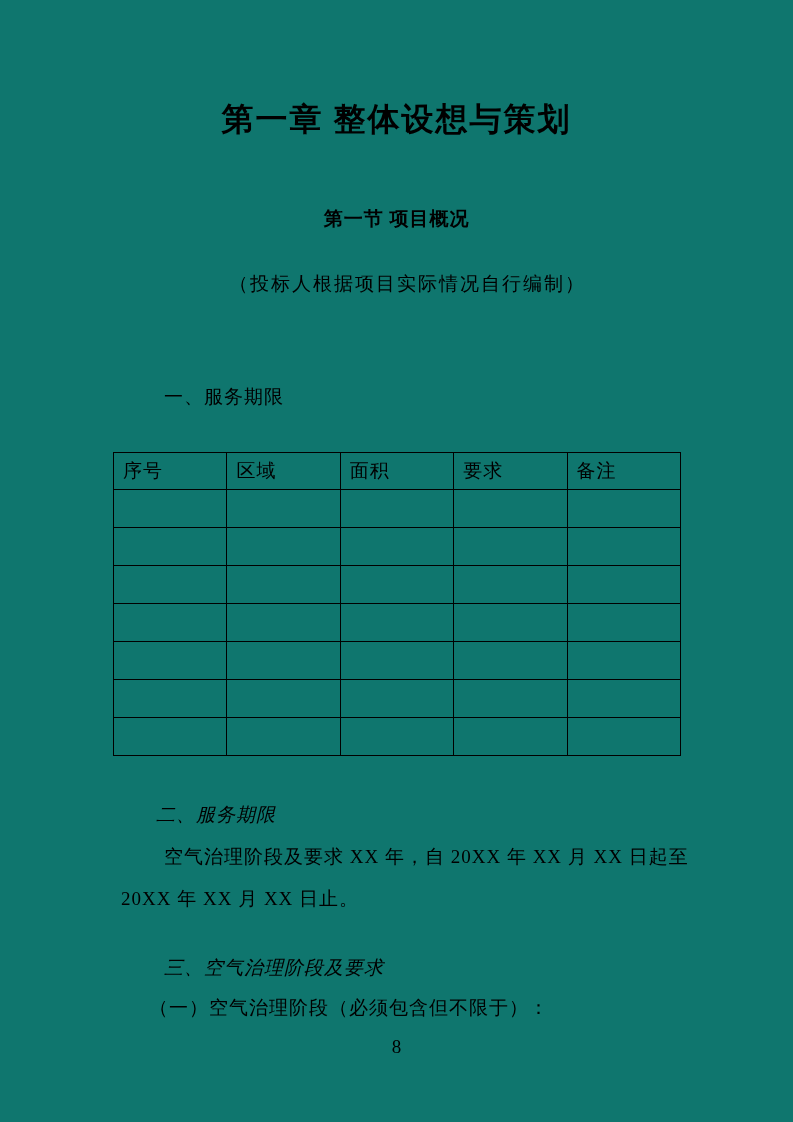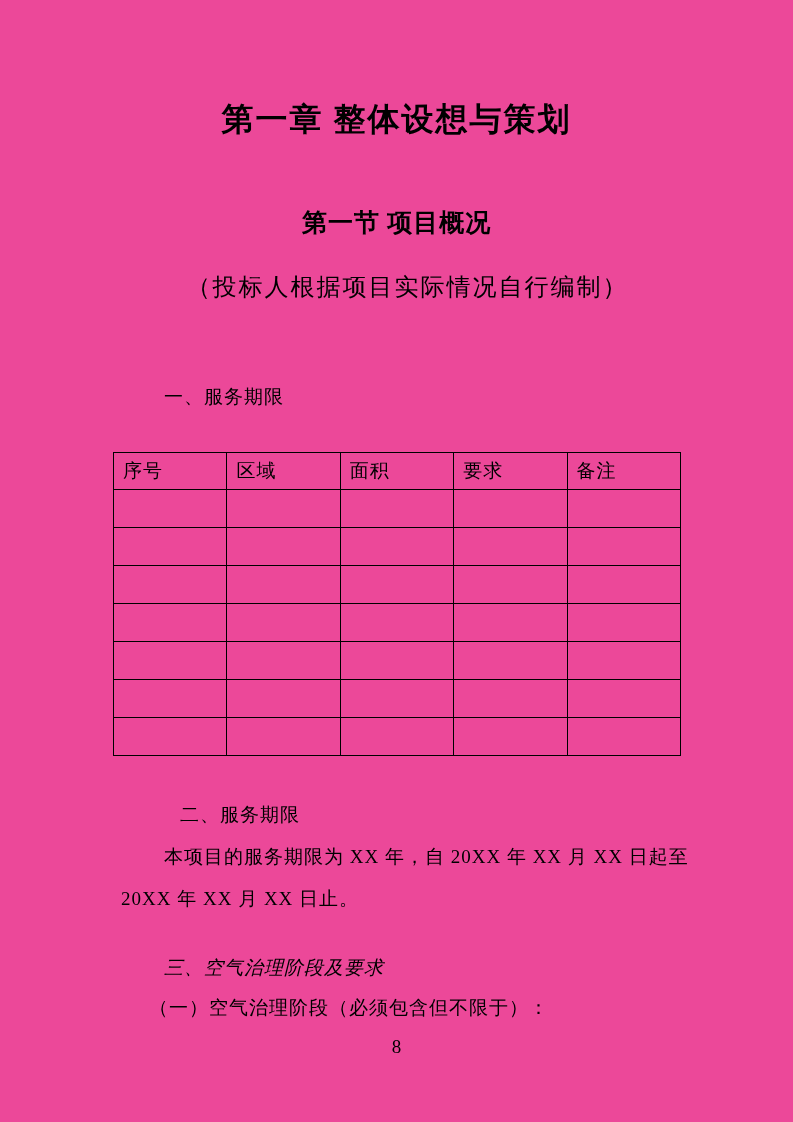--- a/index.html
+++ b/index.html
@@ -5,52 +5,52 @@
   * { margin: 0; padding: 0; box-sizing: border-box; }
   html, body { background: #ffffff; }
   body {
     width: 793px; height: 1122px;
     font-family: "Liberation Serif", "DejaVu Serif", serif;
     color: #000000;
   }
   .page {
     position: relative;
     width: 793px; height: 1122px;
-    background: #ec4899;
+    background: #0f766e;
     overflow: hidden;
   }
   .abs { position: absolute; }
   .centered { left: 0; right: 0; text-align: center; }
 
   .chapter-title {
     top: 98px;
     font-size: 32px;
     font-weight: bold;
     letter-spacing: 2px;
   }
   .section-title {
     top: 206px;
-    font-size: 25px;
+    font-size: 19px;
     font-weight: bold;
     letter-spacing: 1px;
   }
   .section-note {
     top: 271px;
-    font-size: 24px;
+    font-size: 19px;
     letter-spacing: 2px;
     margin-left: 22px;
   }
   .body-text {
     font-size: 19px;
     letter-spacing: 1px;
     white-space: nowrap;
   }
   .scope-heading  { top: 384px; left: 164px; }
   .scope-intro    { top: 422px; left: 164px; }
-  .period-heading { top: 802px; left: 180px; }
+  .period-heading { top: 802px; left: 156px; font-style: italic; }
   .period-line1   { top: 844px; left: 164px; }
   .period-line2   { top: 886px; left: 121px; }
   .air-heading    { top: 955px; left: 164px; font-style: italic; }
   .air-item       { top: 995px; left: 149px; }
   .page-number {
     top: 1036px;
     font-size: 19px;
   }
 
   table.scope-table {
@@ -148,21 +148,21 @@
           <td></td>
           <td></td>
           <td></td>
           <td></td>
         </tr>
       </tbody>
   </table>
 
   <div class="abs body-text period-heading">二、服务期限</div>
 
-  <div class="abs body-text period-line1">本项目的服务期限为 XX 年，自 20XX 年 XX 月 XX 日起至</div>
+  <div class="abs body-text period-line1">空气治理阶段及要求 XX 年，自 20XX 年 XX 月 XX 日起至</div>
 
   <div class="abs body-text period-line2">20XX 年 XX 月 XX 日止。</div>
 
   <div class="abs body-text air-heading">三、空气治理阶段及要求</div>
 
   <div class="abs body-text air-item">（一）空气治理阶段（必须包含但不限于）：</div>
 
   <div class="abs centered page-number">8</div>
 
 </div>

